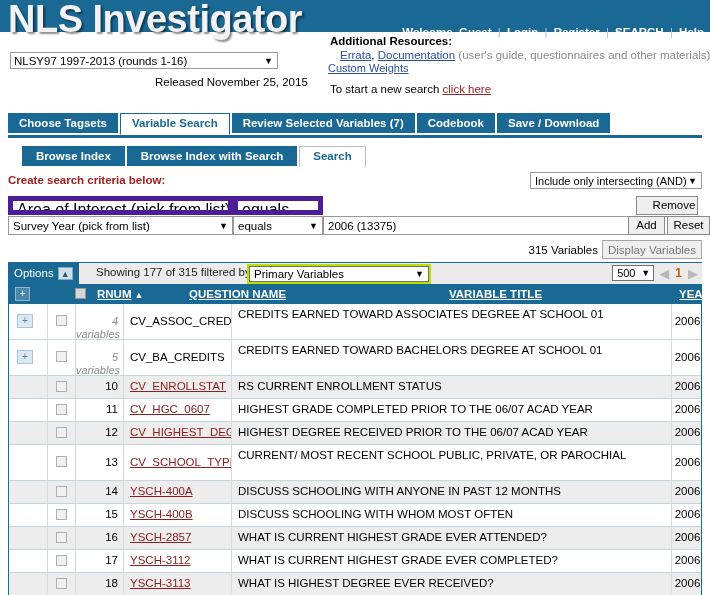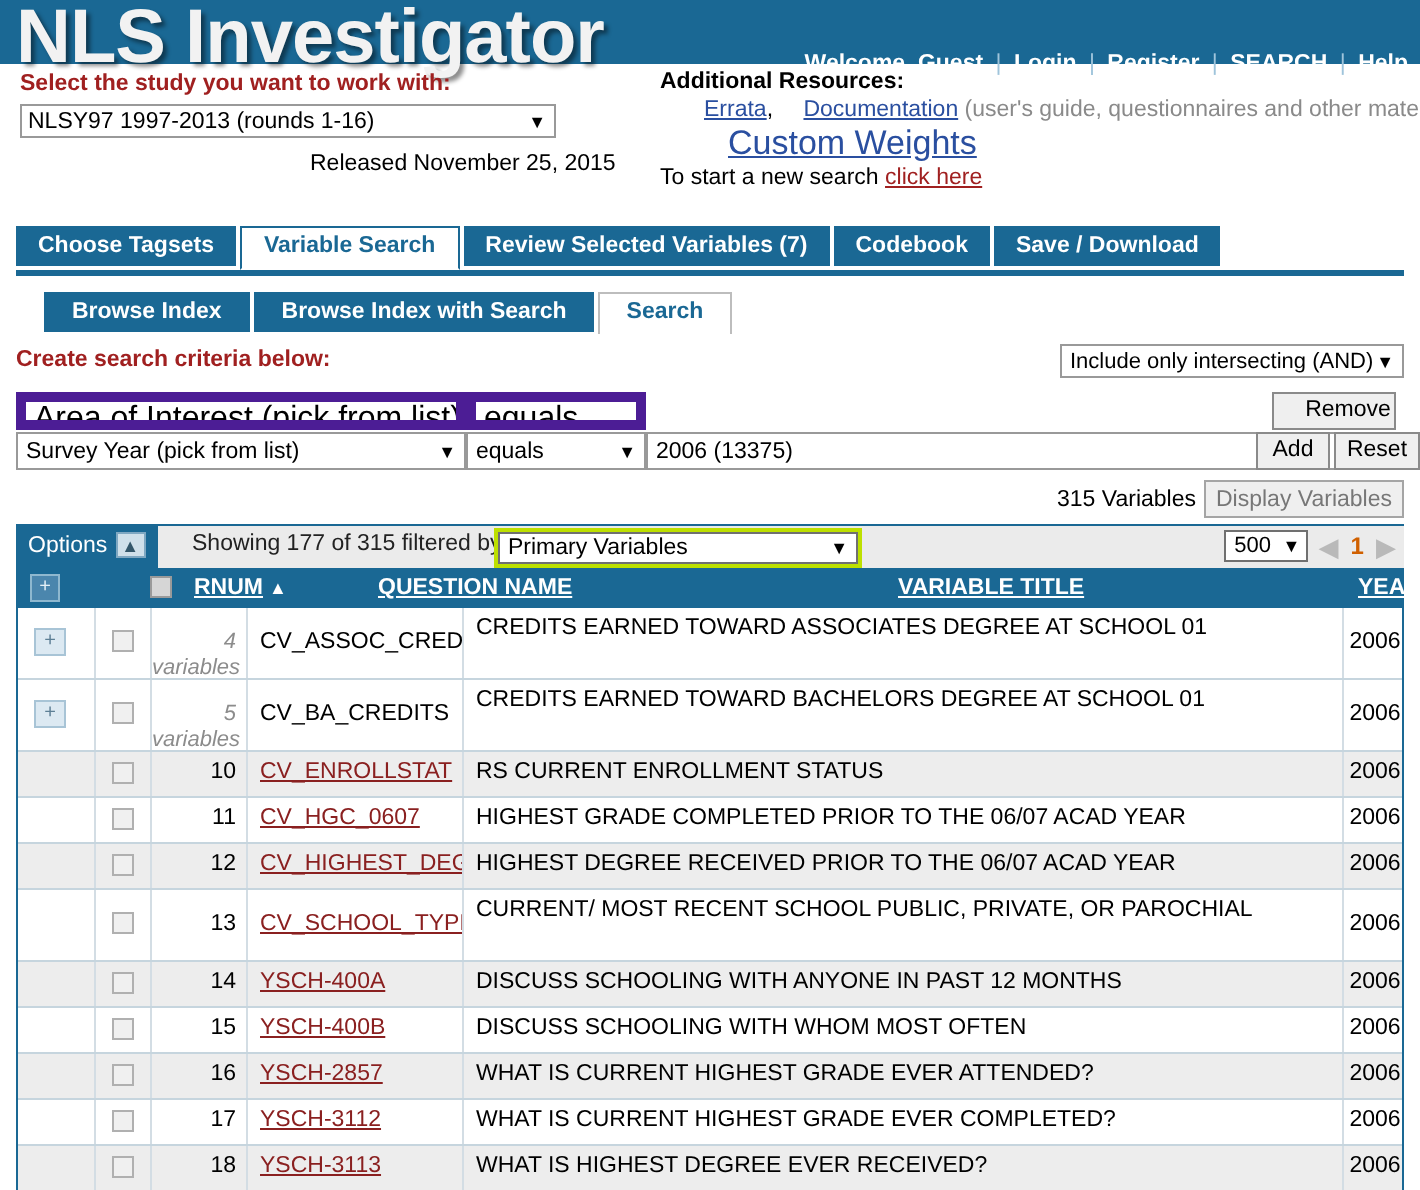--- a/index.html
+++ b/index.html
@@ -103,27 +103,26 @@
   }
   .res-line1 {
     position: absolute;
     left: 340px;
     top: 17px;
     font-size: 11.5px;
     white-space: nowrap;
   }
   .res-line2 {
     position: absolute;
-    left: 352px;
+    left: 328px;
     top: 30px;
-    font-size: 17px;
+    font-size: 11px;
   }
   .res-line1 a, .res-line2 a {
     color: #2a4fa0;
-    margin-left: 12px;
   }
   .res-note { color: #8a8a8a; }
   .newsearch {
     position: absolute;
     left: 330px;
     top: 51px;
     font-size: 11.5px;
   }
   .newsearch a {
     color: #a02020;
@@ -553,21 +552,20 @@
     <span class="sep">|</span>
     <a href="#">Register</a>
     <span class="sep">|</span>
     <a href="#" class="plain">SEARCH</a>
     <span class="sep">|</span>
     <a href="#">Help</a>
   </div>
 </div>
 
 <div class="top-panel">
-  <div class="study-label">Select the study you want to work with:</div>
   <div class="study-select">
     <span>NLSY97 1997-2013 (rounds 1-16)</span>
     <span class="caret">▼</span>
   </div>
   <div class="released">Released November 25, 2015</div>
 
   <div class="res-title">Additional Resources:</div>
   <div class="res-line1">
     <a href="#">Errata</a><span>,</span>
     <a href="#">Documentation</a>

